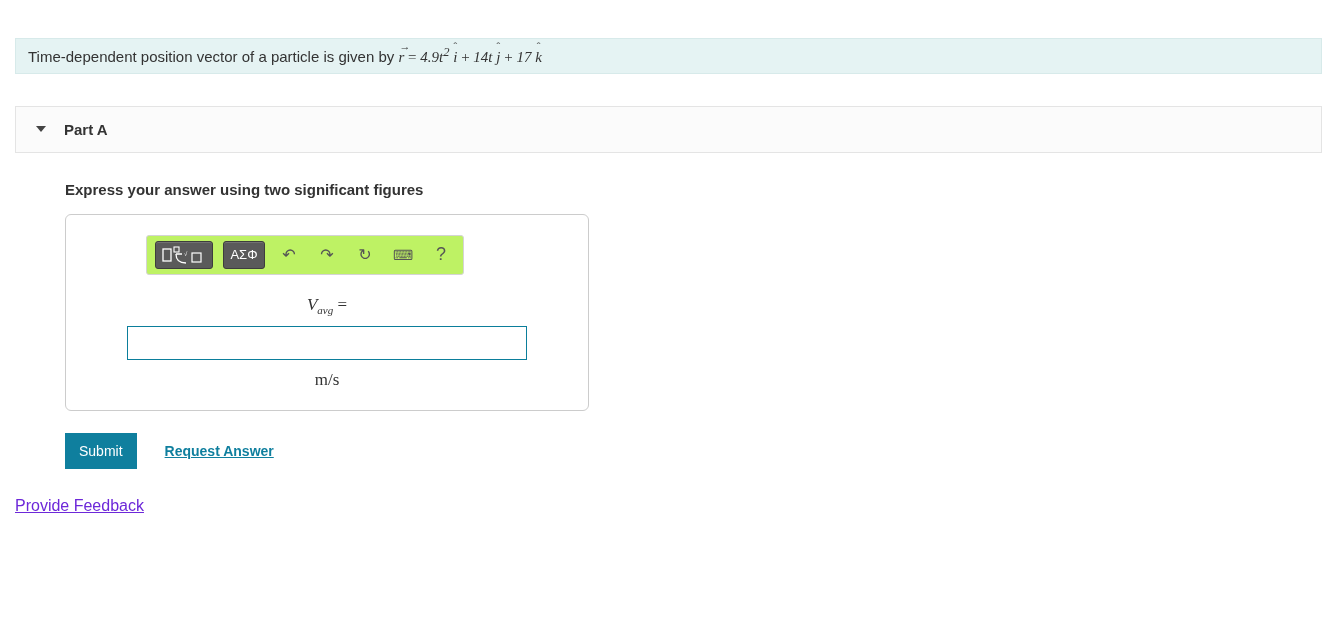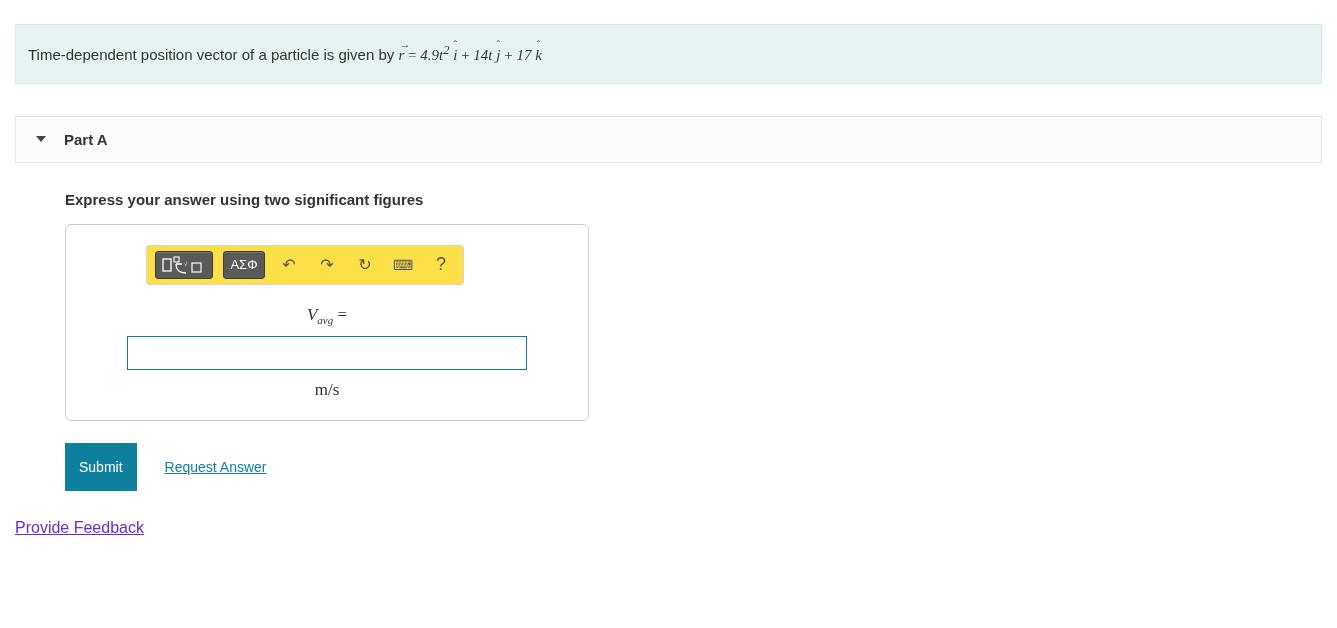--- a/index.html
+++ b/index.html
@@ -15,22 +15,22 @@
     height: 628px;
     box-sizing: border-box;
     padding: 0 15px;
     position: relative;
   }
 
   
   .problem-box {
     background: #e5f3f3;
     border: 1px solid #d7eaea;
-    padding: 16px 12px;
-    margin-top: 24px;
+    padding: 4px 12px;
+    margin-top: 38px;
     color: #333;
     font-size: 15px;
     line-height: 1.5;
   }
   .problem-box p {
     margin: 0;
   }
   .problem-box p + p {
     margin-top: 16px;
   }
@@ -78,21 +78,21 @@
     border-radius: 6px;
     width: 524px;
     padding: 0;
     box-sizing: border-box;
     overflow: visible;
   }
   .toolbar {
     display: flex;
     align-items: center;
     gap: 10px;
-    background: #fde047;
+    background: #bef264;
     border: 1px solid #d4d4d4;
     border-radius: 3px;
     height: 38px;
     margin: 20px 20px 20px 80px;
     width: fit-content;
     padding: 0 8px;
   }
   .tb-btn {
     display: flex;
     align-items: center;
@@ -144,28 +144,28 @@
   .actions {
     display: flex;
     align-items: center;
     gap: 28px;
     margin-top: 22px;
   }
   .submit-btn {
     background: #0f7f9e;
     color: #fff;
     border: none;
-    padding: 16px 14px;
+    padding: 10px 14px;
     font-size: 14px;
     cursor: pointer;
   }
   .link {
     color: #0f7f9e;
     text-decoration: underline;
-    font-weight: normal;
+    font-weight: bold;
     font-size: 14px;
     cursor: pointer;
   }
 
   .feedback {
     margin-top: 28px;
     color: #6d28d9;
     text-decoration: underline;
     font-size: 16px;
     cursor: pointer;

